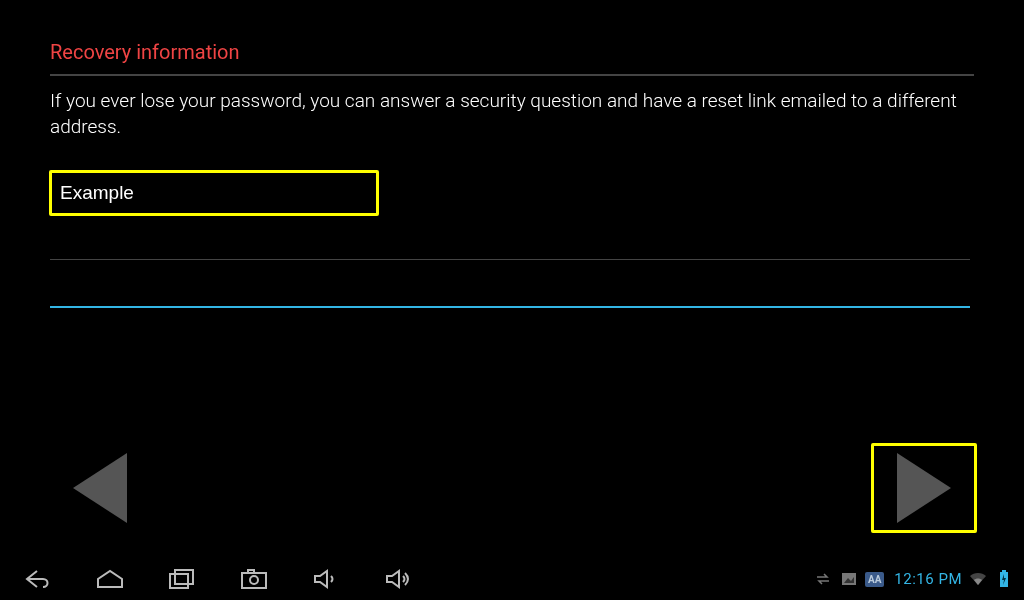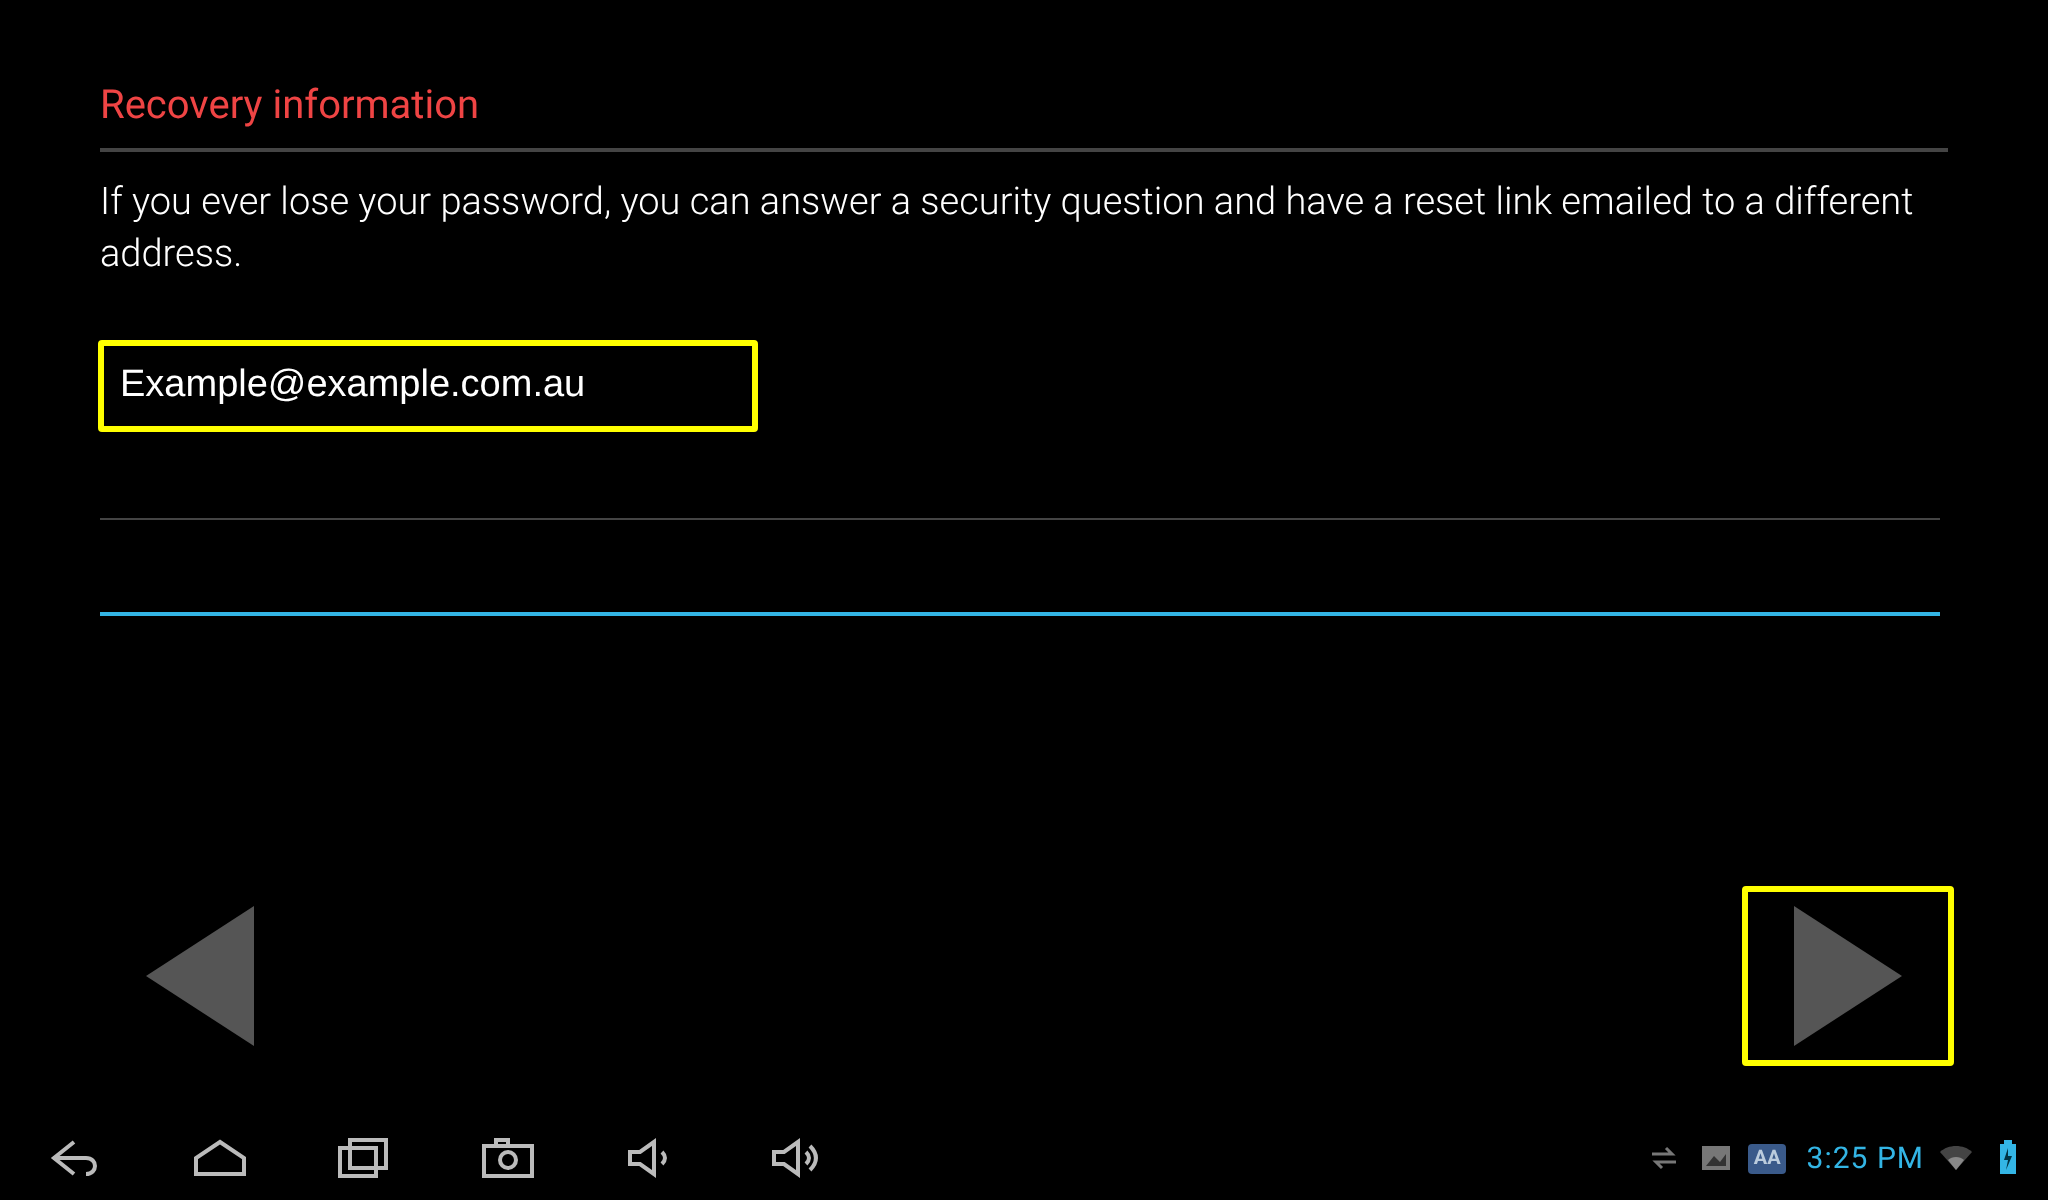--- a/index.html
+++ b/index.html
@@ -121,25 +121,25 @@
 </style>
 </head>
 <body>
 
 <div class="content">
   <div class="section-title">Recovery information</div>
   <div class="rule"></div>
   <div class="desc">If you ever lose your password, you can answer a security question and have a reset link emailed to a different address.</div>
 
 
-
   <div class="field-wrap">
-    <input class="txtfield" type="text" value="Example@example.com.au" style="">
+    <input class="txtfield" type="text" value="Example" style="">
     <div class="hl"></div>
   </div>
+
 </div>
 
 <div class="long-line l1"></div>
 <div class="long-line l2"></div>
 
 <div class="nav-back">
   <svg viewBox="0 0 54 70">
     <polygon points="54,0 54,70 0,35" fill="#555"></polygon>
   </svg>
 </div>
@@ -196,21 +196,21 @@
         <path d="M3 7 H13 L10 4 M15 11 H5 L8 14" stroke="#777" fill="none" stroke-width="1.5"></path>
       </svg>
   </div>
   <div class="status-icon">
     <svg viewBox="0 0 18 18">
         <rect x="2" y="3" width="14" height="12" fill="#777"></rect>
         <polygon points="4,13 8,8 11,11 14,7 14,13" fill="#333"></polygon>
       </svg>
   </div>
   <div class="aa-badge">AA</div>
-  <div class="clock">3:25 PM</div>
+  <div class="clock">12:16 PM</div>
   <div class="status-icon wifi">
     <svg viewBox="0 0 18 18">
         <path d="M9 15 L1 6 C5 2 13 2 17 6 Z" fill="#444"></path>
         <path d="M9 15 L5 10 C7 8 11 8 13 10 Z" fill="#888"></path>
       </svg>
   </div>
   <div class="status-icon batt">
     <svg viewBox="0 0 10 18">
         <rect x="1" y="2" width="8" height="15" fill="#33b5e5"></rect>
         <rect x="3" y="0" width="4" height="2" fill="#33b5e5"></rect>

